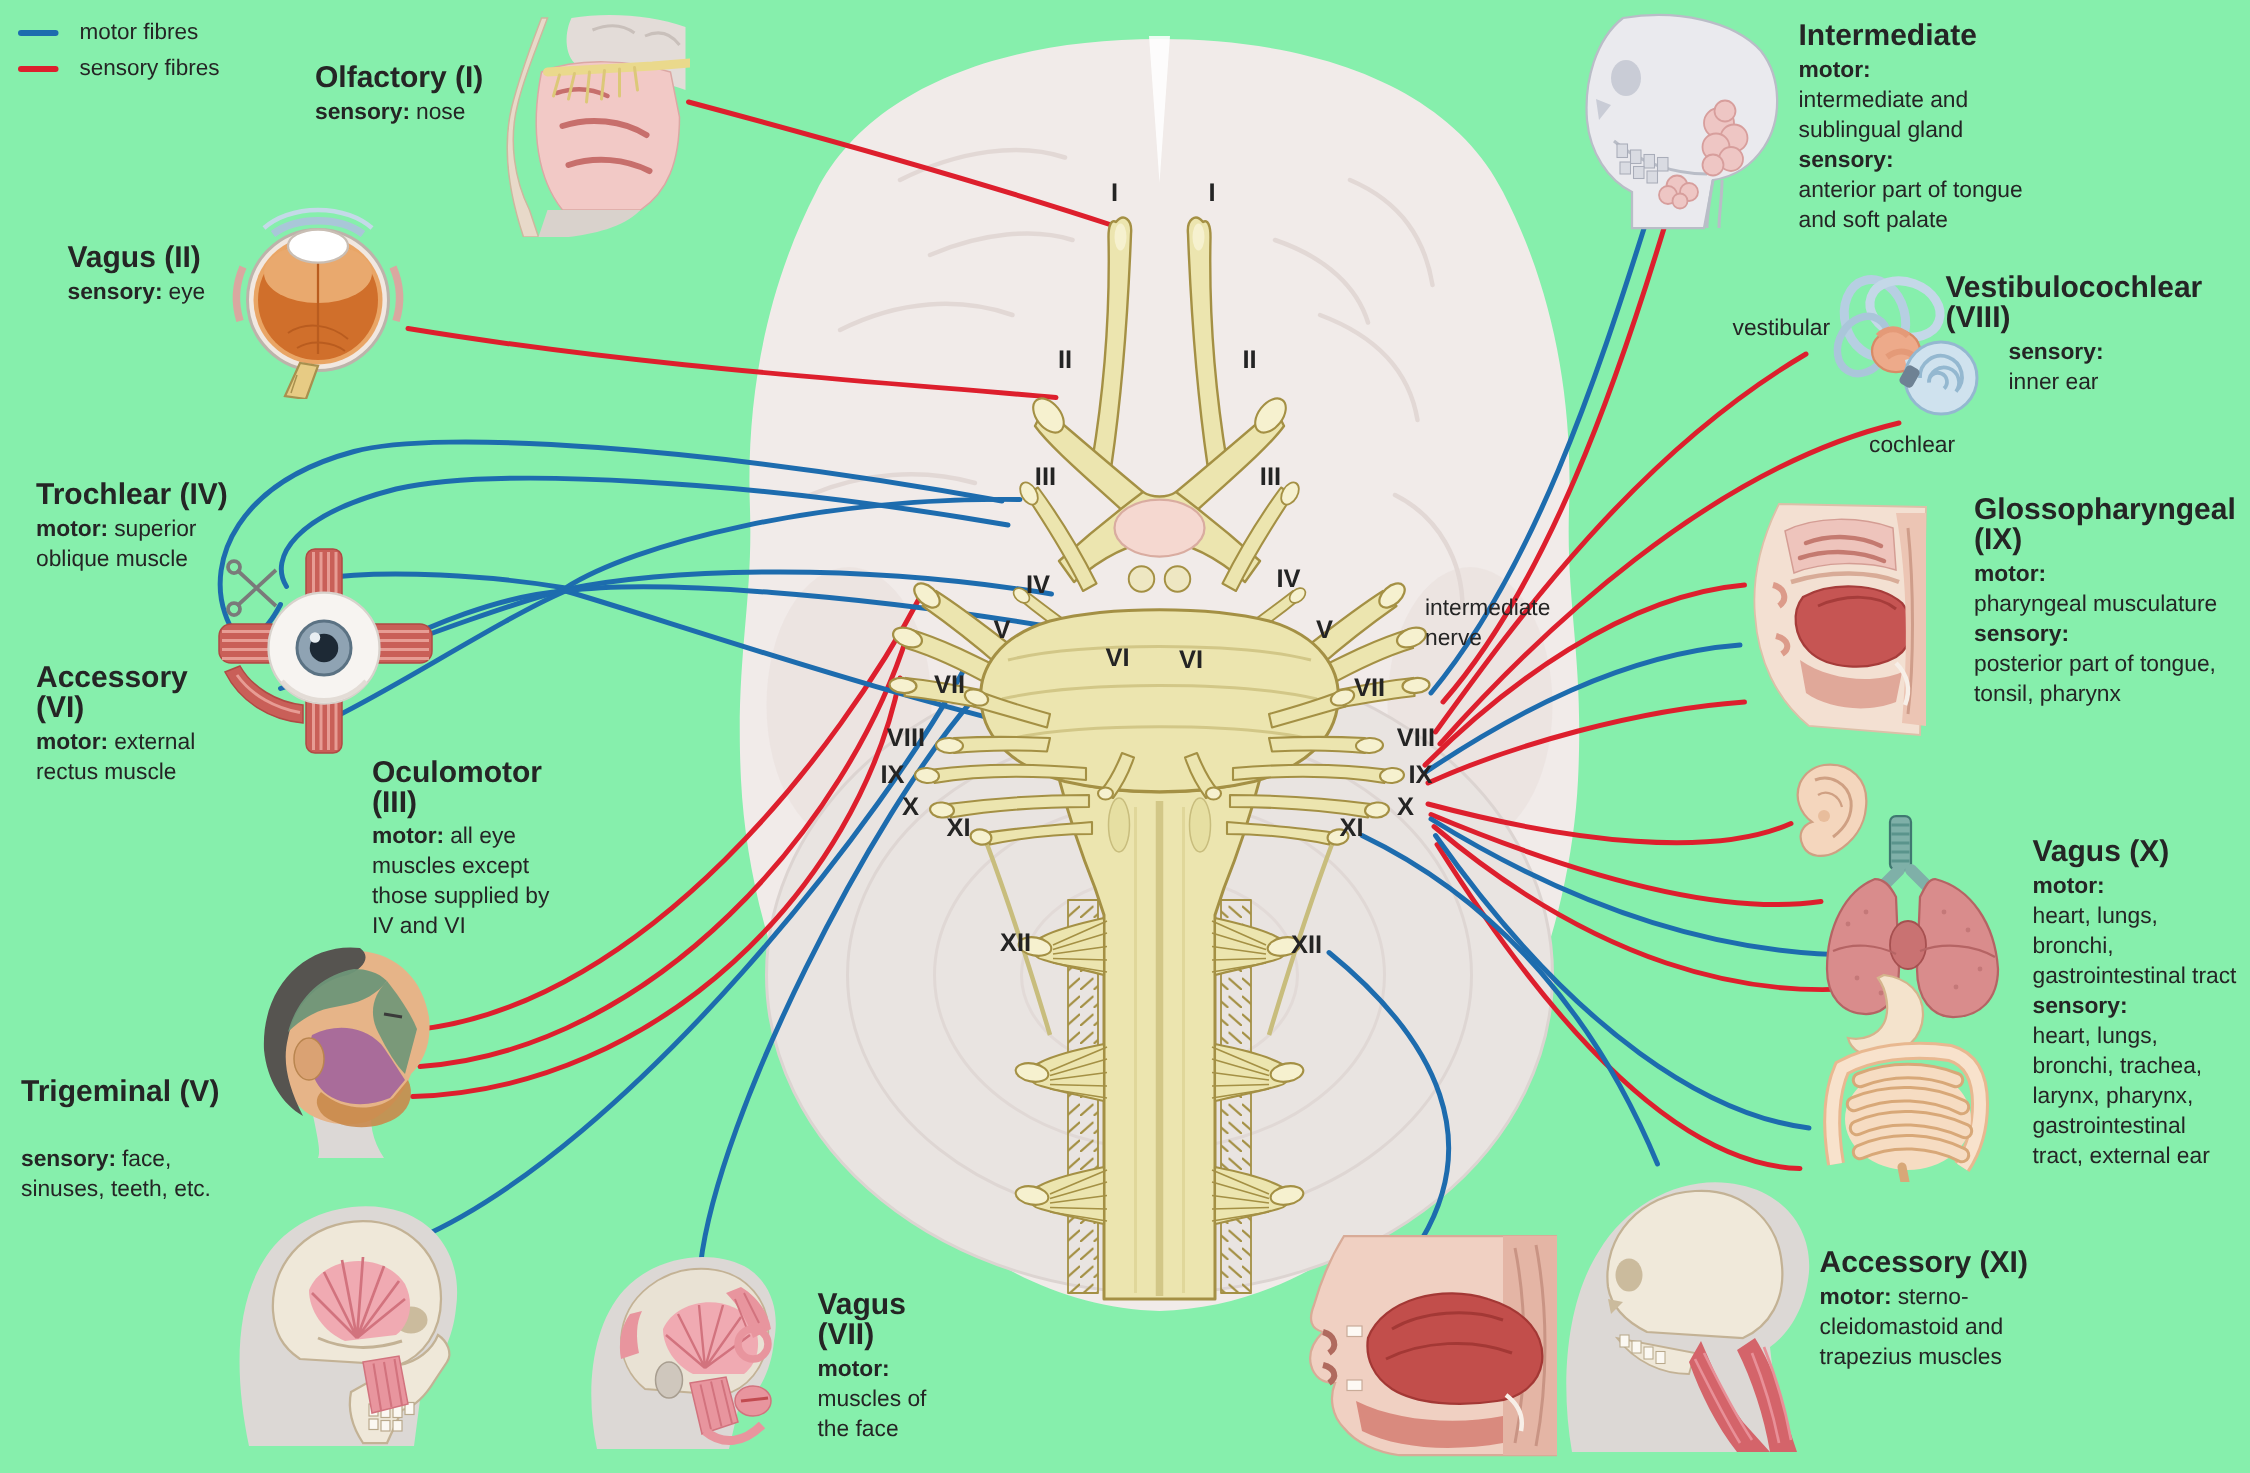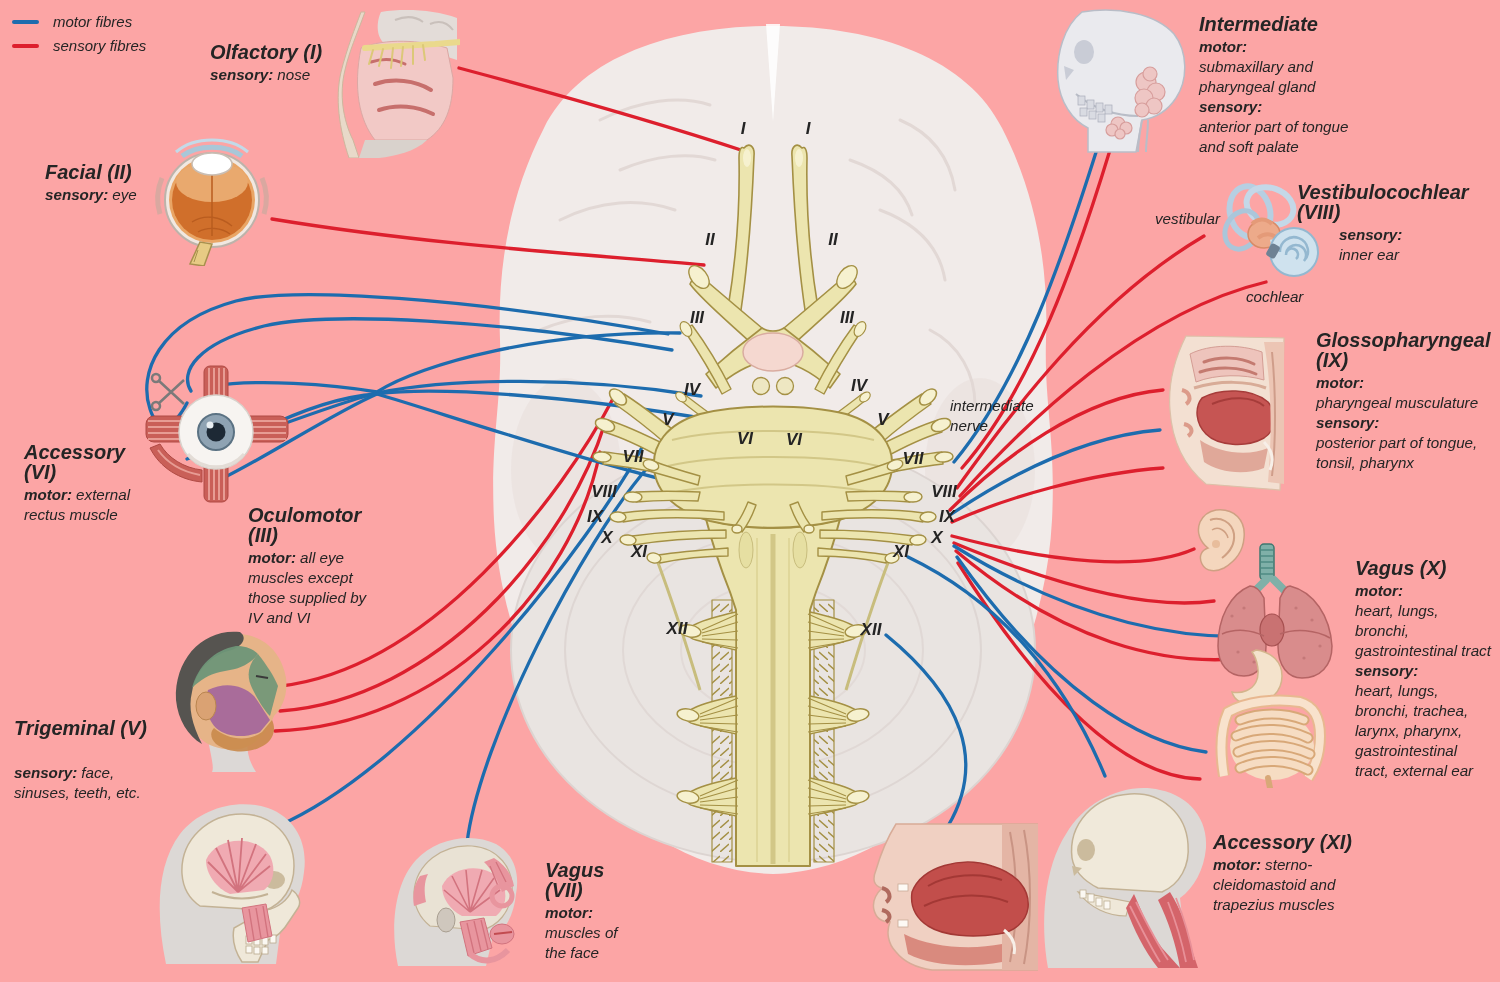--- a/index.html
+++ b/index.html
@@ -1,17 +1,17 @@
 <!DOCTYPE html>
 <html><head>
 <meta charset="utf-8">
 <style>
   html,body{margin:0;padding:0;background:#fff;}
-  .stage{position:relative;width:1500px;height:982px;background:#fca5a5;overflow:hidden;
-         font-family:"Liberation Sans",sans-serif;color:#252525;font-style:italic;}
+  .stage{position:relative;width:1500px;height:982px;background:#86efac;overflow:hidden;
+         font-family:"Liberation Sans",sans-serif;color:#252525;}
   .stage svg{display:block;}
   #scene{position:absolute;left:0;top:0;}
   .illus{position:absolute;}
   .lab{position:absolute;font-size:15.2px;line-height:20px;}
   .lab .t{font-weight:bold;font-size:20px;margin-bottom:3px;}
   .lab b{font-weight:bold;margin-right:4px;}
   .lab .kwb{display:block;font-weight:bold;margin-right:0;}
   .gap{margin-top:25px;}
   .legend{position:absolute;left:12px;top:10px;font-size:15px;line-height:24px;}
   .legend .row{display:flex;align-items:center;height:24px;}
@@ -455,24 +455,28 @@
     <span>sensory fibres</span>
   </div>
 </div>
 
 <div class="lab" style="left:210px;top:42px;width:160px">
   <div class="t">Olfactory (I)</div>
   <div><b>sensory:</b><span>nose</span></div>
 </div>
 
 <div class="lab" style="left:45px;top:162px;width:140px">
-  <div class="t">Facial (II)</div>
+  <div class="t">Vagus (II)</div>
   <div><b>sensory:</b><span>eye</span></div>
 </div>
 
+<div class="lab" style="left:24px;top:320px;width:132px">
+  <div class="t">Trochlear (IV)</div>
+  <div><b>motor:</b><span>superior oblique muscle</span></div>
+</div>
 
 <div class="lab" style="left:24px;top:442px;width:132px">
   <div class="t">Accessory (VI)</div>
   <div><b>motor:</b><span>external rectus muscle</span></div>
 </div>
 
 <div class="lab" style="left:248px;top:505px;width:122px">
   <div class="t">Oculomotor (III)</div>
   <div><b>motor:</b><span>all eye muscles except those supplied by IV and VI</span></div>
 </div>
@@ -485,21 +489,21 @@
 <div class="lab" style="left:545px;top:860px;width:92px">
   <div class="t">Vagus (VII)</div>
   <span class="kwb">motor:</span>
   <span>muscles of the face</span>
 </div>
 
 
 <div class="lab" style="left:1199px;top:14px;width:178px">
   <div class="t">Intermediate</div>
   <span class="kwb">motor:</span>
-  <span>submaxillary and pharyngeal gland</span>
+  <span>intermediate and sublingual gland</span>
   <span class="kwb">sensory:</span>
   <span>anterior part of tongue and soft palate</span>
 </div>
 
 <div class="lab" style="left:1297px;top:182px;width:190px">
   <div class="t">Vestibulocochlear (VIII)</div>
   <div style="padding-left:42px">
     <span class="kwb">sensory:</span>
     <span>inner ear</span>
   </div>

